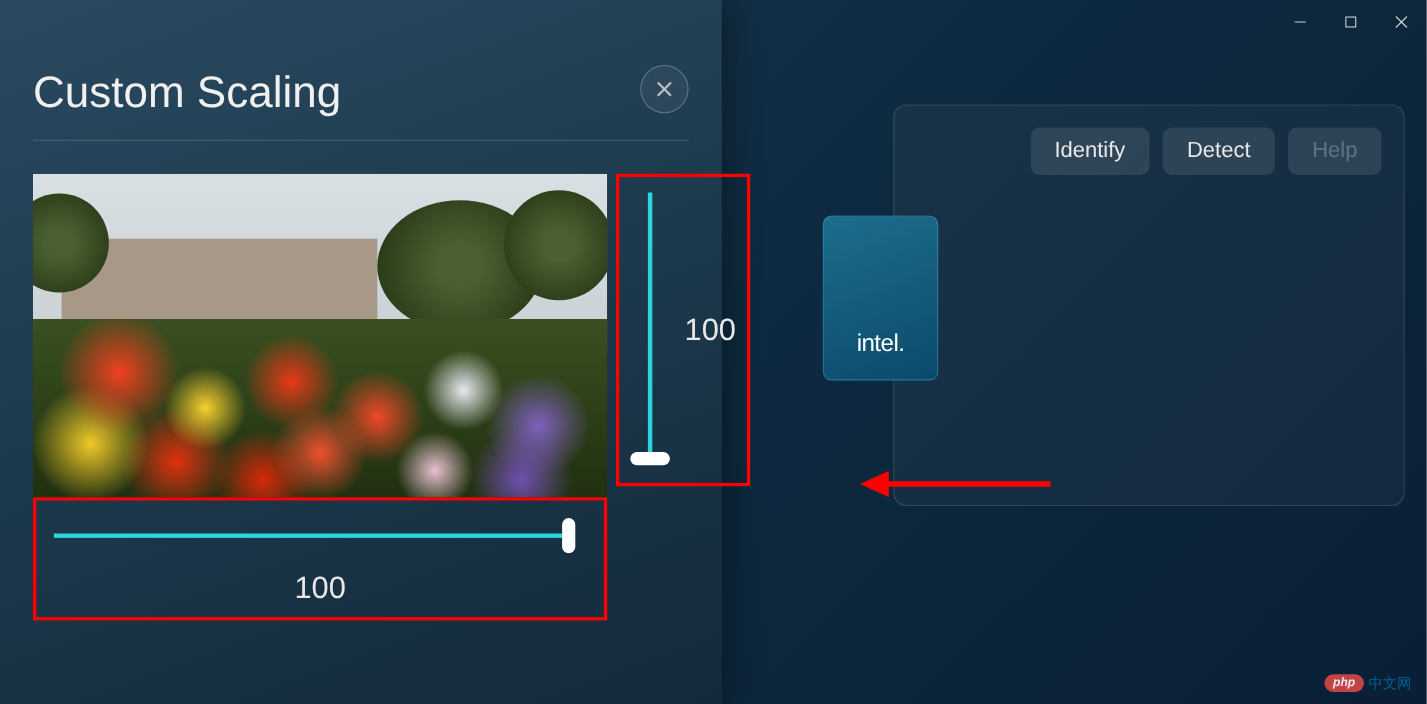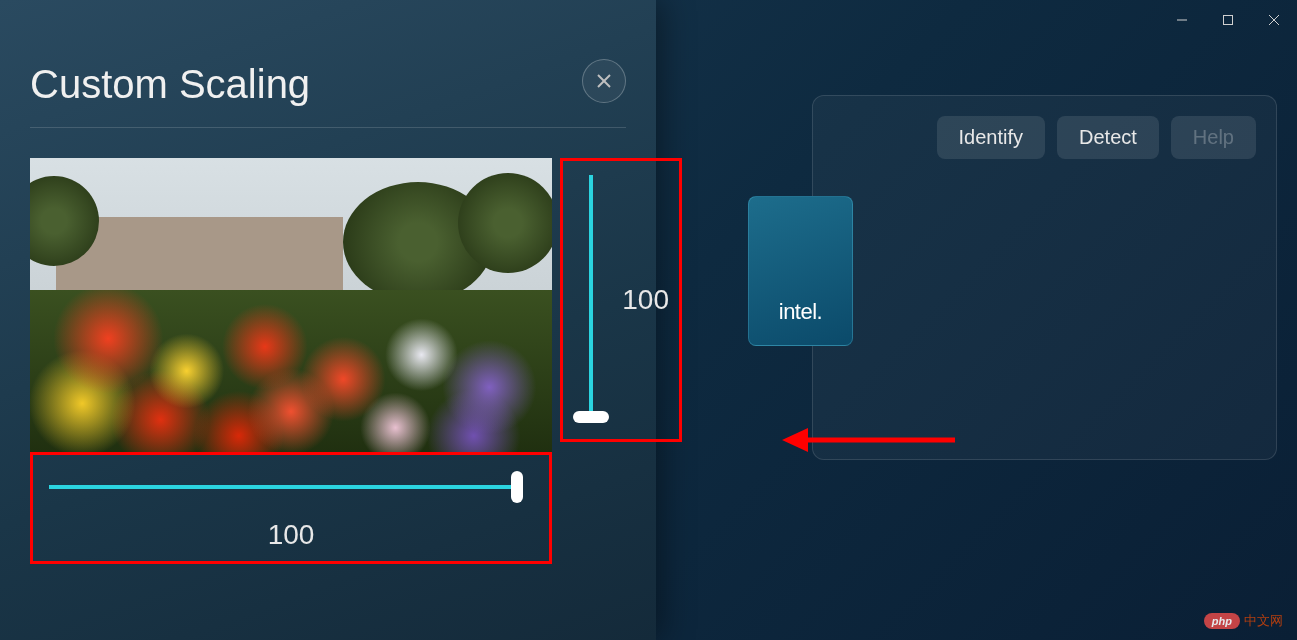--- a/index.html
+++ b/index.html
@@ -271,21 +271,21 @@
     .wm-pill {
       background: #d94848;
       color: #fff;
       font-size: 11px;
       font-style: italic;
       font-weight: bold;
       padding: 2px 8px;
       border-radius: 10px;
     }
     .wm-text {
-      color: #c2410c;
+      color: #0369a1;
       font-size: 13px;
     }
   </style>
 </head>
 <body>
 
 <div class="window-controls">
   <div class="window-control">
     <svg viewBox="0 0 12 12">
         <line x1="1" y1="6" x2="11" y2="6"></line>

